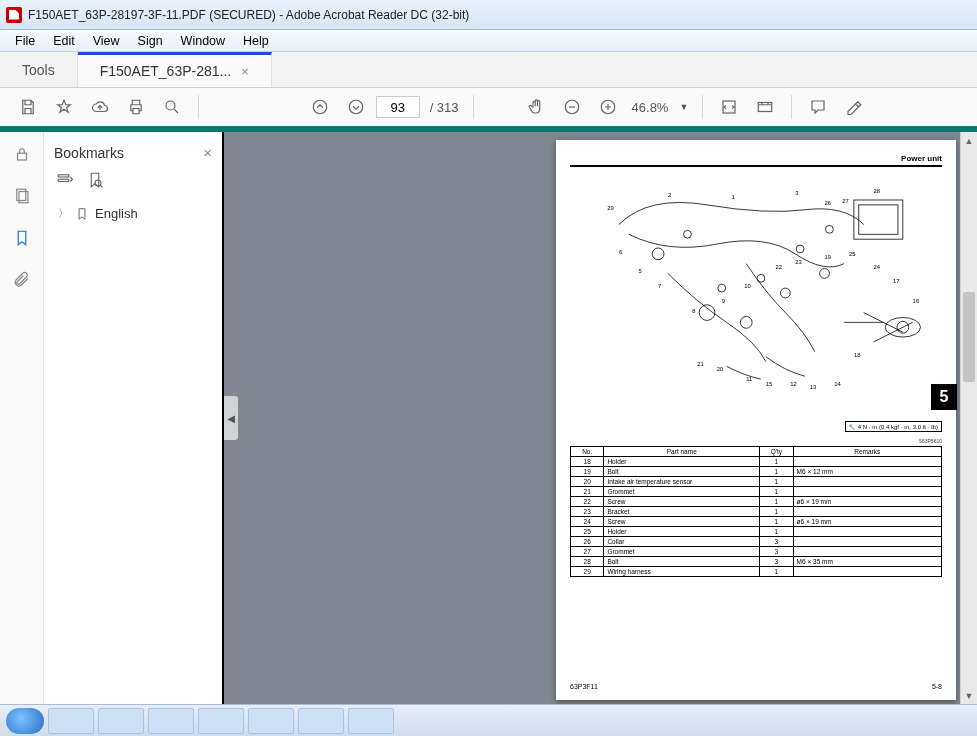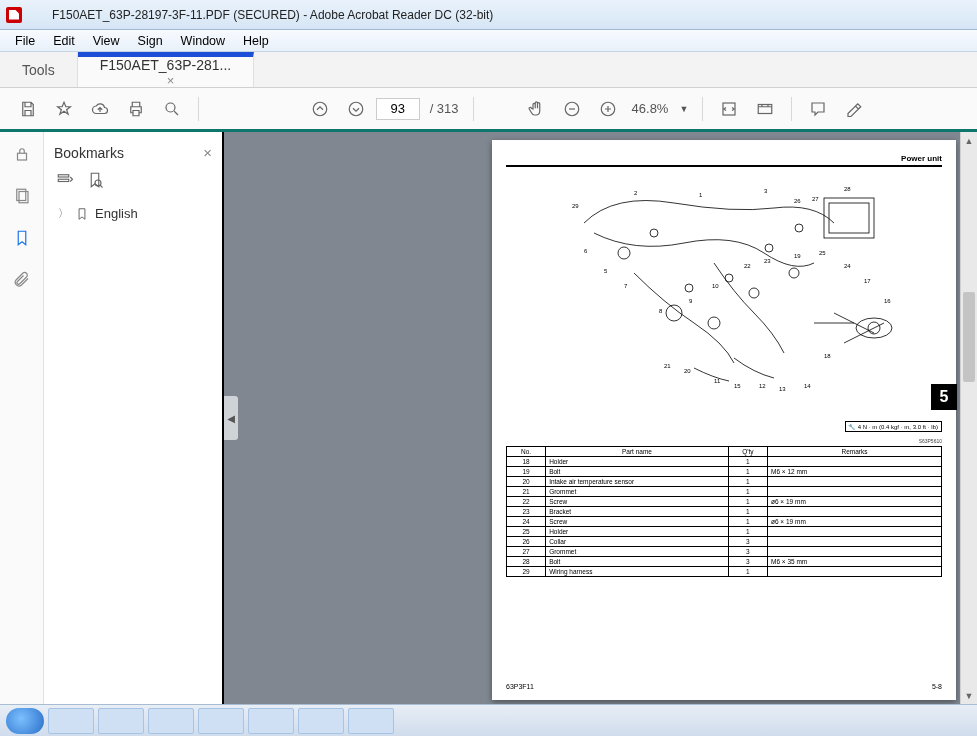--- a/index.html
+++ b/index.html
@@ -1,34 +1,34 @@
 <!DOCTYPE html>
 <html><head>
 <meta charset="utf-8">
 <style>
 * { margin: 0; padding: 0; box-sizing: border-box; font-family: "Segoe UI", Tahoma, sans-serif; }
 body { width: 977px; height: 736px; overflow: hidden; background: #fff; display: flex; flex-direction: column; }
 
 
-.titlebar { height: 30px; background: linear-gradient(#eaf3fc, #d6e5f5); border-bottom: 1px solid #a0b8d0; display: flex; align-items: center; padding: 0 6px; font-size: 12px; color: #222; gap: 24px; }
+.titlebar { height: 30px; background: linear-gradient(#eaf3fc, #d6e5f5); border-bottom: 1px solid #a0b8d0; display: flex; align-items: center; padding: 0 6px; font-size: 12px; color: #222; }
 .titlebar .app-icon { width: 16px; height: 16px; background: #c00; border-radius: 2px; margin-right: 6px; position: relative; }
 .titlebar .app-icon::after { content: ""; position: absolute; inset: 3px; background: #fff; clip-path: polygon(0 0, 60% 0, 100% 40%, 100% 100%, 0 100%); }
 
 
 .menubar { height: 22px; background: linear-gradient(#f7fbff, #e8f0f9); border-bottom: 1px solid #c4d4e4; display: flex; align-items: center; padding: 0 6px; font-size: 12.5px; }
 .menubar span { padding: 2px 9px; cursor: default; }
 
 
 .tabbar { height: 36px; background: #f3f3f3; border-bottom: 1px solid #d0d0d0; display: flex; align-items: stretch; font-size: 14px; }
 .tabbar .tab { padding: 0 22px; display: flex; align-items: center; color: #555; border-right: 1px solid #e0e0e0; }
-.tabbar .tab.doc { background: #fafafa; color: #333; border-top: 5px solid #1d4ed8; position: relative; flex-direction: column; }
+.tabbar .tab.doc { background: #fafafa; color: #333; border-top: 3px solid #1d4ed8; position: relative; }
 .tabbar .tab.doc .close { margin-left: 10px; font-size: 13px; color: #888; }
 
 
-.toolbar { height: 44px; background: #fafafa; border-bottom: 3px solid #0f766e; display: flex; align-items: center; padding: 0 12px; gap: 4px; }
+.toolbar { height: 44px; background: #fafafa; border-bottom: 6px solid #0f766e; display: flex; align-items: center; padding: 0 12px; gap: 4px; }
 .toolbar .btn { width: 32px; height: 32px; display: flex; align-items: center; justify-content: center; color: #666; border-radius: 3px; }
 .toolbar .btn svg { width: 18px; height: 18px; stroke: #666; fill: none; stroke-width: 1.6; }
 .toolbar .sep { width: 1px; height: 24px; background: #d8d8d8; margin: 0 6px; }
 .toolbar .spacer { flex: 1; }
 .toolbar .page-input { width: 44px; height: 22px; text-align: center; font-size: 13px; border: 1px solid #ccc; }
 .toolbar .page-total { font-size: 13px; color: #555; margin: 0 4px 0 6px; }
 .toolbar .zoom { font-size: 13px; color: #555; padding: 0 4px; display: flex; align-items: center; gap: 11px; }
 .toolbar .zoom .chev { font-size: 9px; }
 
 
@@ -43,21 +43,21 @@
 .sidepanel .hdr .title { font-size: 14px; color: #333; }
 .sidepanel .hdr .x { color: #888; font-size: 15px; }
 .sidepanel .opts { display: flex; gap: 12px; margin-bottom: 14px; padding-left: 2px; }
 .sidepanel .opts svg { width: 18px; height: 18px; stroke: #666; fill: none; stroke-width: 1.5; }
 .sidepanel .bmrow { display: flex; align-items: center; gap: 6px; padding-left: 4px; color: #333; }
 .sidepanel .bmrow .chev { font-size: 11px; color: #666; }
 .sidepanel .bmrow svg { width: 14px; height: 14px; stroke: #555; fill: none; stroke-width: 1.5; }
 
 .viewer { flex: 1; background: #808790; position: relative; display: flex; align-items: flex-start; justify-content: flex-end; padding: 8px 4px 0 0; overflow: hidden; }
 .viewer .collapse { position: absolute; left: 0; top: 50%; transform: translateY(-50%); width: 14px; height: 44px; background: #cfd3d8; display: flex; align-items: center; justify-content: center; color: #555; font-size: 10px; border-radius: 0 3px 3px 0; }
-.page { width: 464px; height: 560px; background: #fff; box-shadow: 0 2px 6px rgba(0,0,0,.4); position: relative; padding: 14px 14px 10px; font-size: 7px; color: #000; }
+.page { width: 400px; height: 560px; background: #fff; box-shadow: 0 2px 6px rgba(0,0,0,.4); position: relative; padding: 14px 14px 10px; font-size: 7px; color: #000; }
 .page .sechdr { text-align: right; font-weight: bold; font-size: 8px; border-bottom: 2px solid #000; padding-bottom: 2px; margin-bottom: 6px; }
 .page .diagram { height: 240px; border: none; position: relative; margin-bottom: 8px; }
 .page .diagram svg { width: 100%; height: 100%; }
 .page .secnum { position: absolute; right: -1px; top: 244px; width: 26px; height: 26px; background: #000; color: #fff; display: flex; align-items: center; justify-content: center; font-size: 16px; font-weight: bold; }
 .page .torque { text-align: right; font-size: 6px; margin: 2px 0 6px; }
 .page .torque .box { border: 1px solid #000; padding: 1px 3px; display: inline-block; }
 .page .diagid { text-align: right; font-size: 5px; color: #444; margin-bottom: 2px; }
 .page table { width: 100%; border-collapse: collapse; font-size: 6.5px; }
 .page th, .page td { border: 1px solid #000; padding: 1px 3px; text-align: left; }
 .page th { font-weight: normal; text-align: center; background: #fff; }

